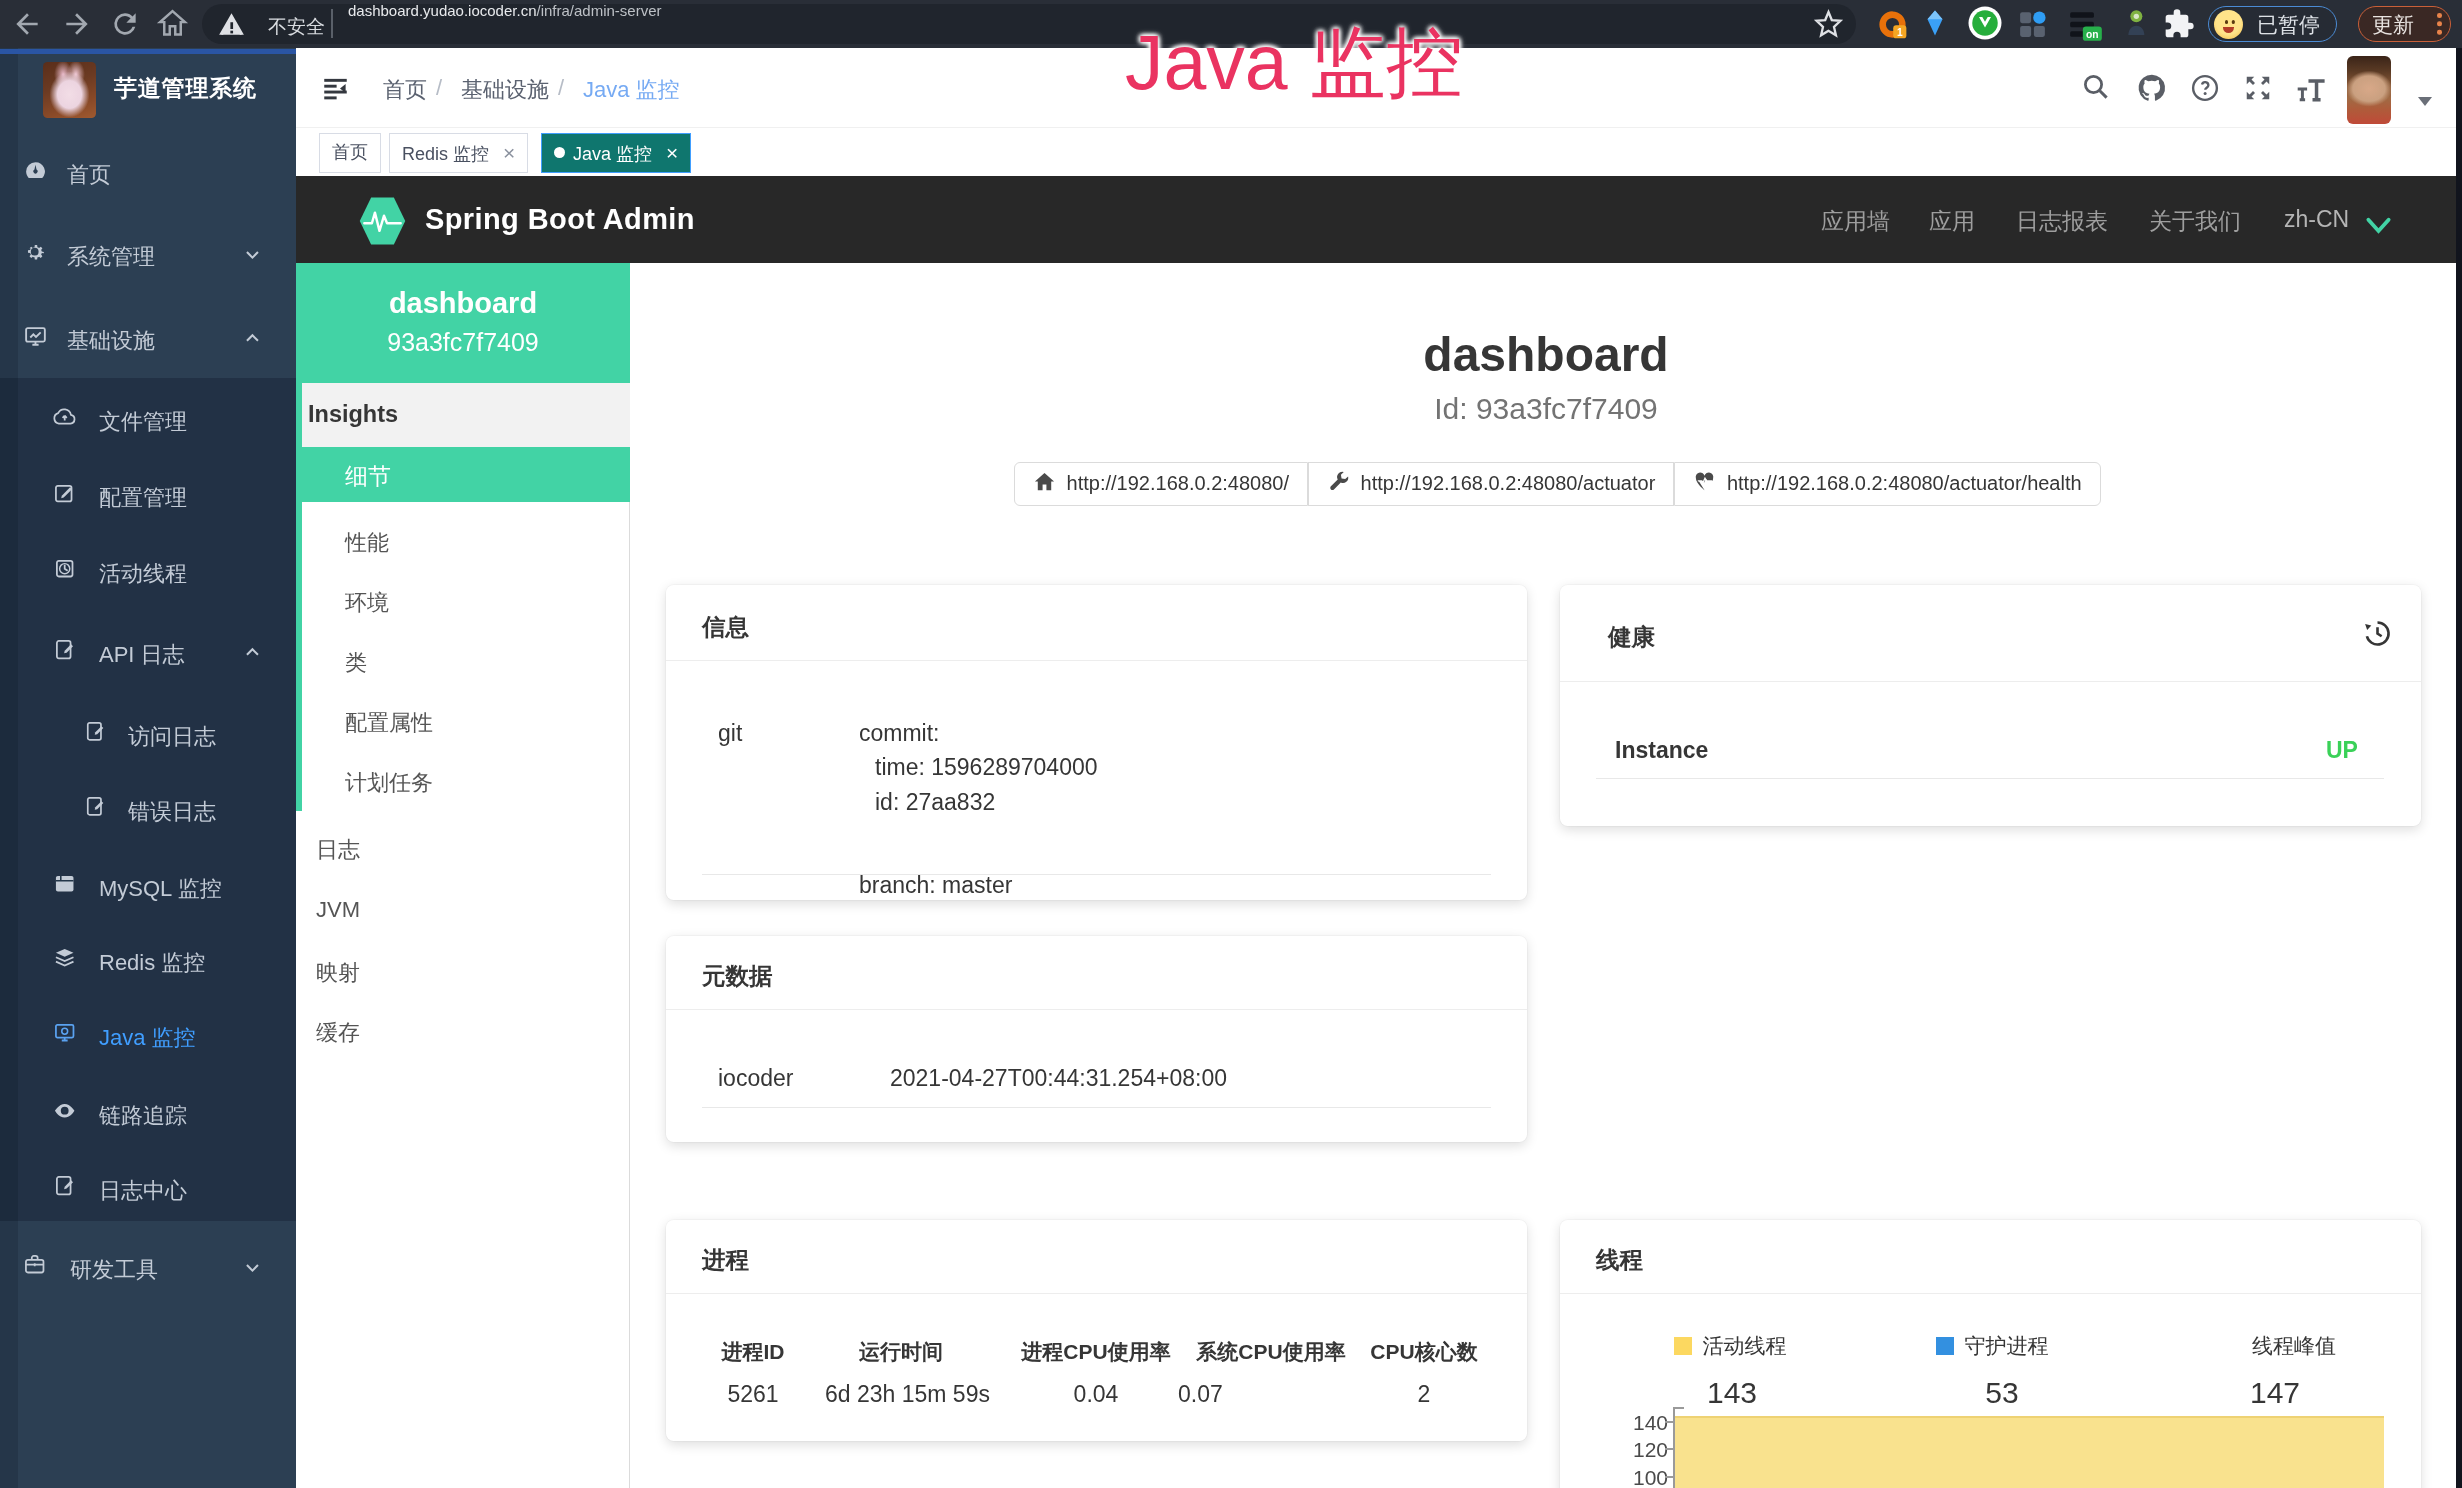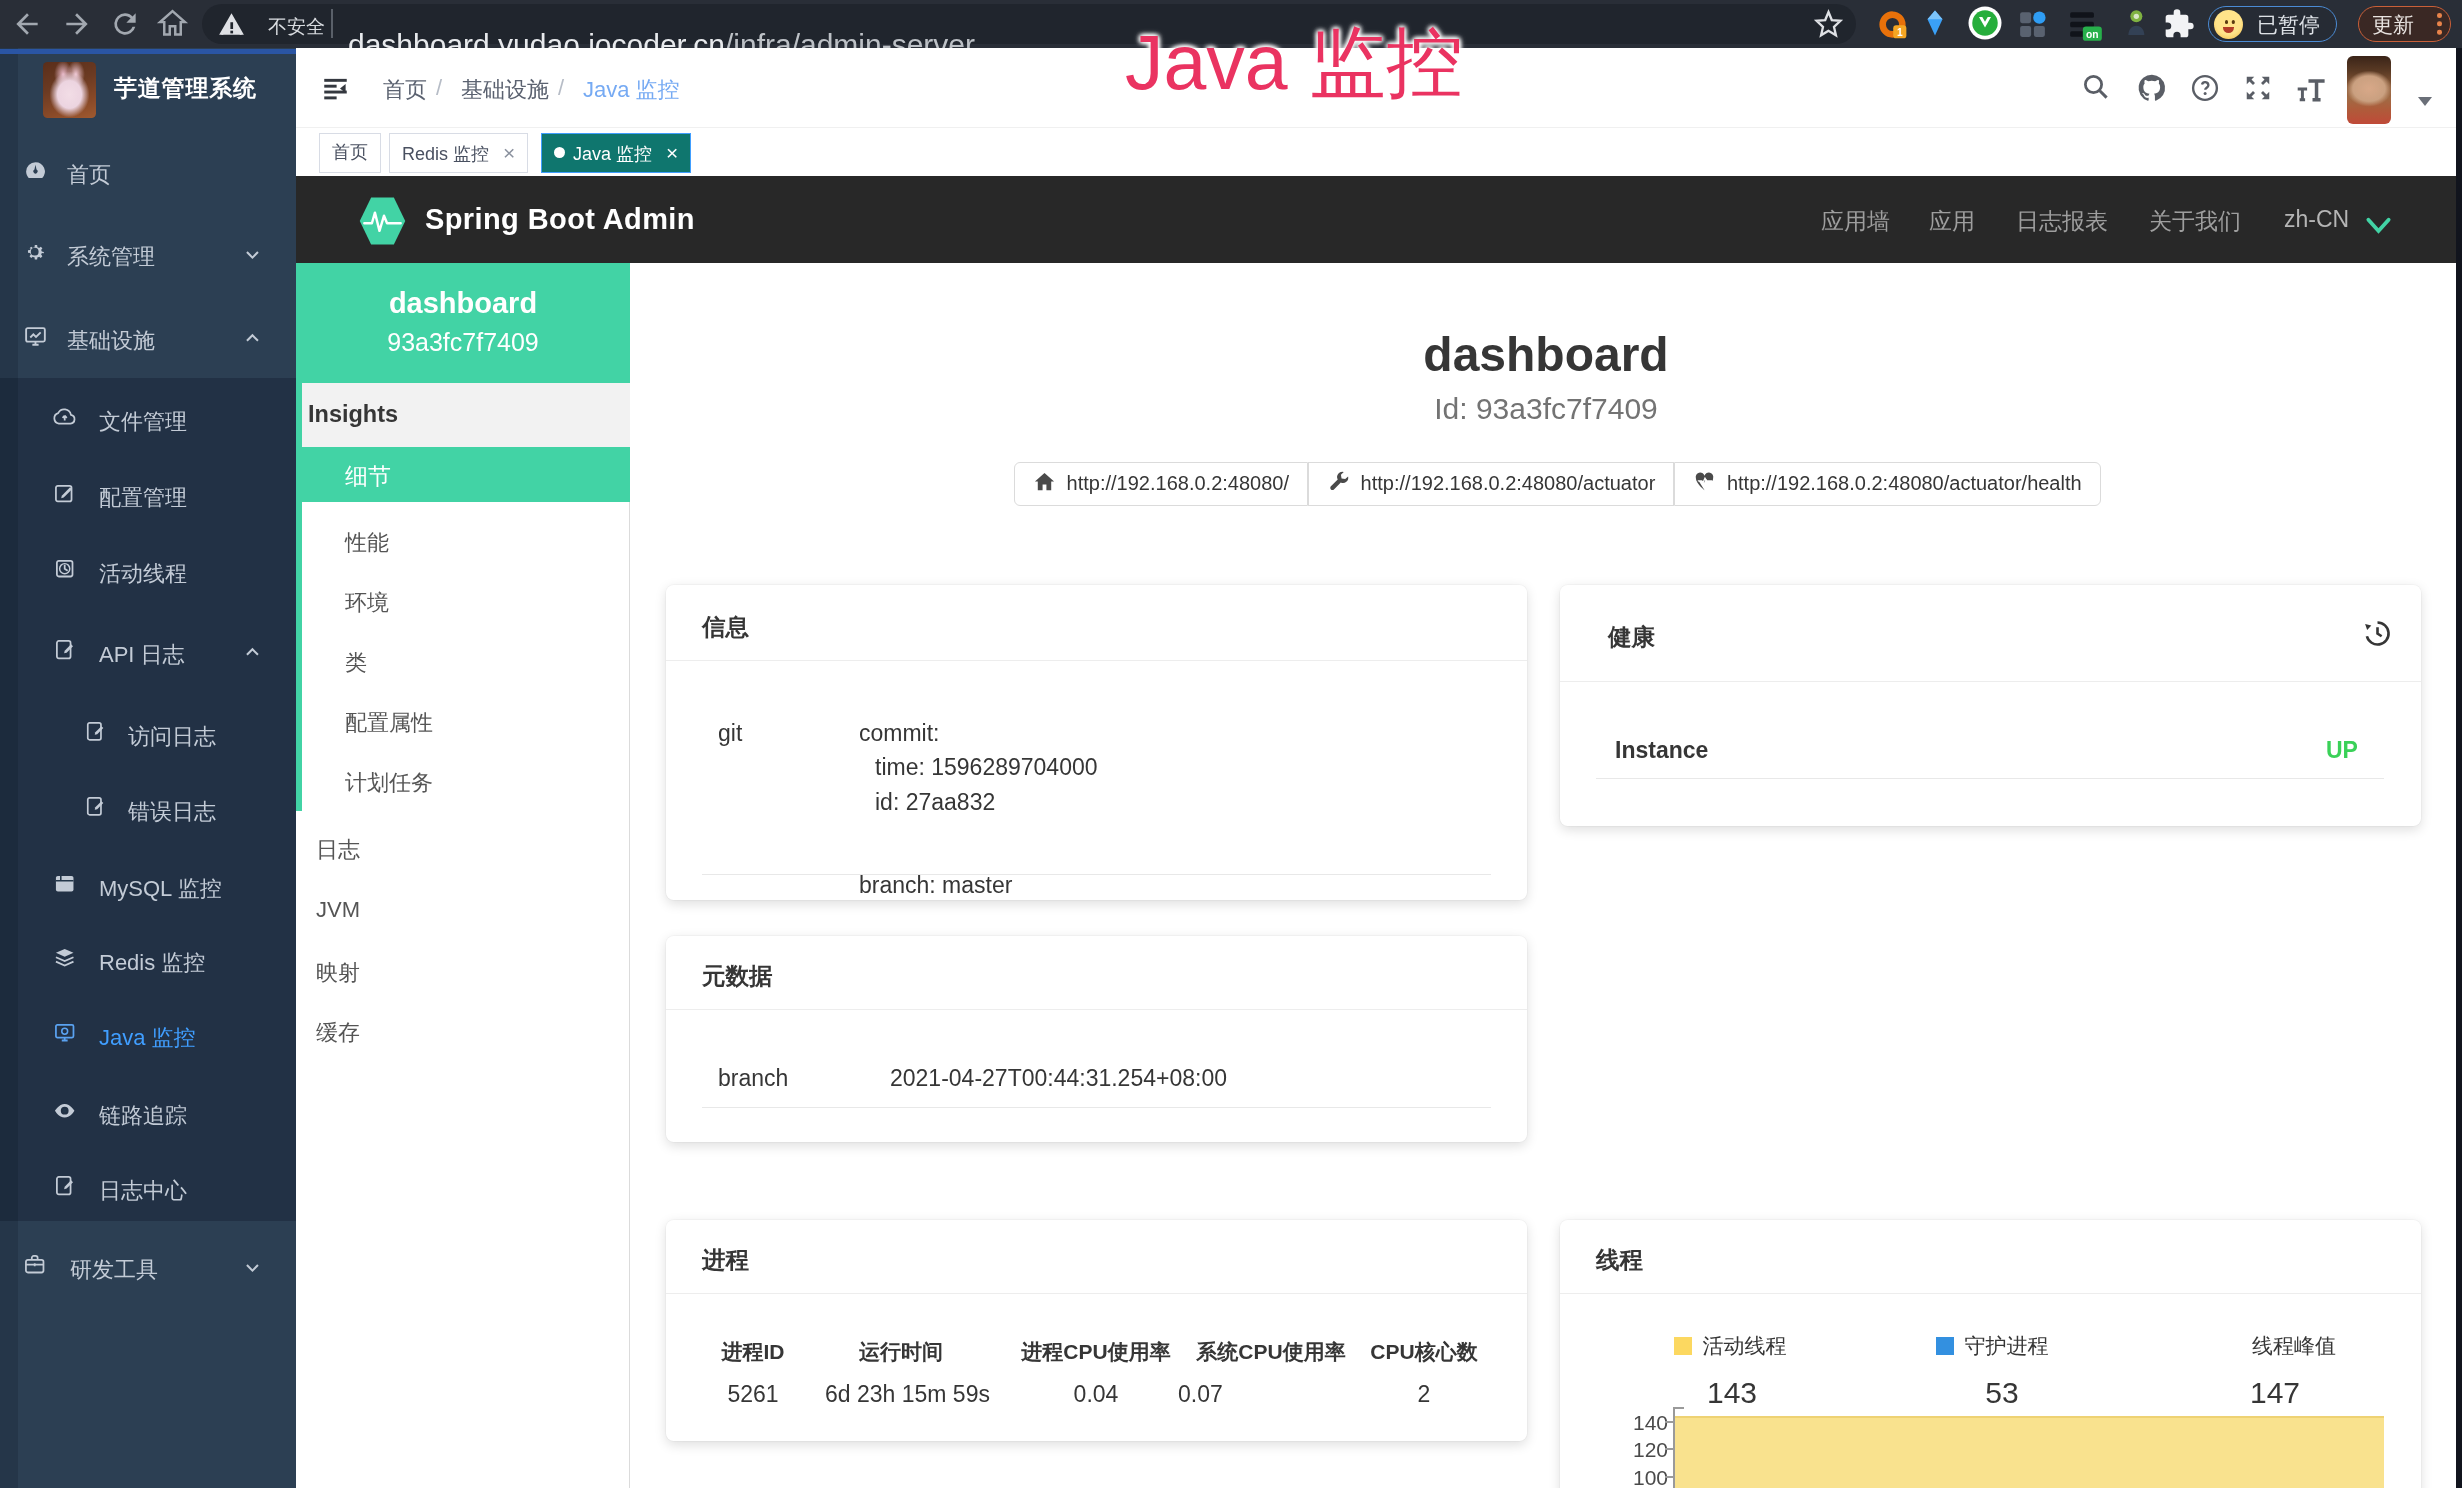--- a/index.html
+++ b/index.html
@@ -4,21 +4,21 @@
 <style>
 * { margin:0; padding:0; box-sizing:border-box; }
 html,body { width:2462px; height:1489px; overflow:hidden; background:#fff;
   font-family:"Liberation Sans", sans-serif; }
 #page { position:relative; width:2462px; height:1489px; overflow:hidden; }
 
 
 #chrome { position:absolute; left:0; top:0; width:2462px; height:48px; background:#292e37; }
 #chrome .pill { position:absolute; left:202px; top:3.8px; width:1654px; height:40px; border-radius:20.5px; background:#20252d; }
 .cicon { position:absolute; color:#a2a8b0; }
-.urltxt { position:absolute; top:28px; color:#e8eaed; font-size:30px; }
+.urltxt { position:absolute; top:2px; color:#e8eaed; font-size:15px; }
 
 
 #vside { position:absolute; left:0; top:48px; width:296px; height:1441px; background:#2c3f53; }
 #vside:after { content:""; position:absolute; left:0; top:0; width:18px; height:1441px; background:rgba(8,18,28,0.18); }
 #vside .sub { position:absolute; left:0; top:330px; width:296px; height:843px; background:#223145; }
 #nprog { position:absolute; left:0; top:49px; width:296px; height:4.6px; background:#2a55a4; }
 .vlogo { position:absolute; left:43px; top:13.7px; width:53px; height:56px; border-radius:4.6px; overflow:hidden;
   background:radial-gradient(ellipse 20px 23px at 50% 58%, #f2dde6 0%, #ecd4e0 60%, rgba(236,212,224,0) 100%),
   radial-gradient(ellipse 9px 13.7px at 38% 22%, #e8b8c8 0%, rgba(232,184,200,0) 100%),
   radial-gradient(ellipse 9px 13.7px at 62% 22%, #f0c8d4 0%, rgba(240,200,212,0) 100%),
@@ -410,21 +410,21 @@
           </svg>
         <div class="ctext cth" style="left:55px; top:152px;">Instance</div>
         <div class="ctext" style="left:766px; top:152px; color:#3ad158; font-weight:bold;">UP</div>
         <div class="rowline" style="left:36px; top:193px; width:788px;"></div>
       </div>
 
       <div class="card" style="left:36px; top:673px; width:861px; height:206px;">
         <div class="hd" style="height:74px;">
             <span style="top:24px;">元数据</span>
           </div>
-        <div class="ctext" style="left:52px; top:129px;">branch</div>
+        <div class="ctext" style="left:52px; top:129px;">iocoder</div>
         <div class="ctext" style="left:224px; top:129px;">2021-04-27T00:44:31.254+08:00</div>
         <div class="rowline" style="left:36px; top:171px; width:789px;"></div>
       </div>
 
       <div class="card" style="left:36px; top:957px; width:861px; height:221px;">
         <div class="hd" style="height:74px;">
             <span style="top:23.5px;">进程</span>
           </div>
         <div class="ctext cth" style="left:30px; top:118px; width:114px; text-align:center; font-size:21px;">进程ID</div>
         <div class="ctext cth" style="left:159px; top:118px; width:152px; text-align:center; font-size:21px;">运行时间</div>

